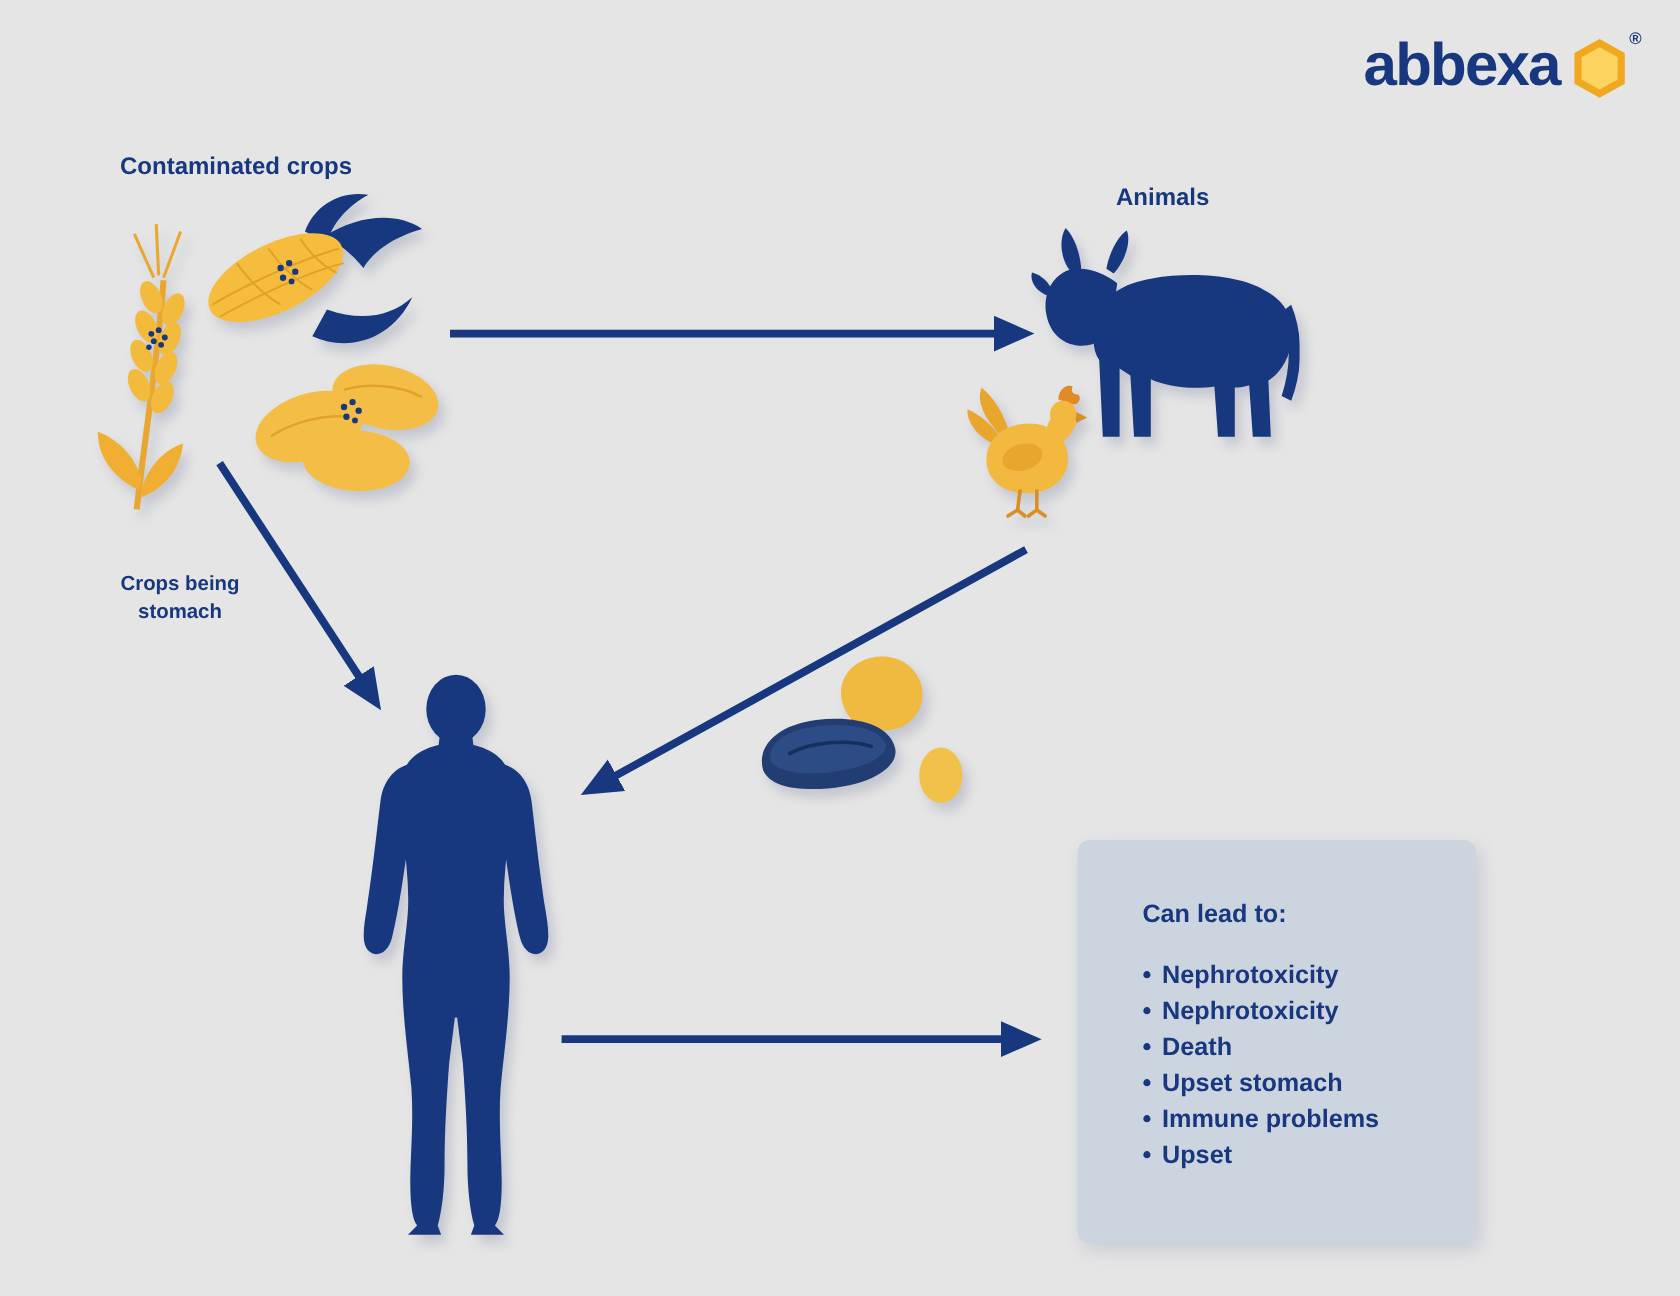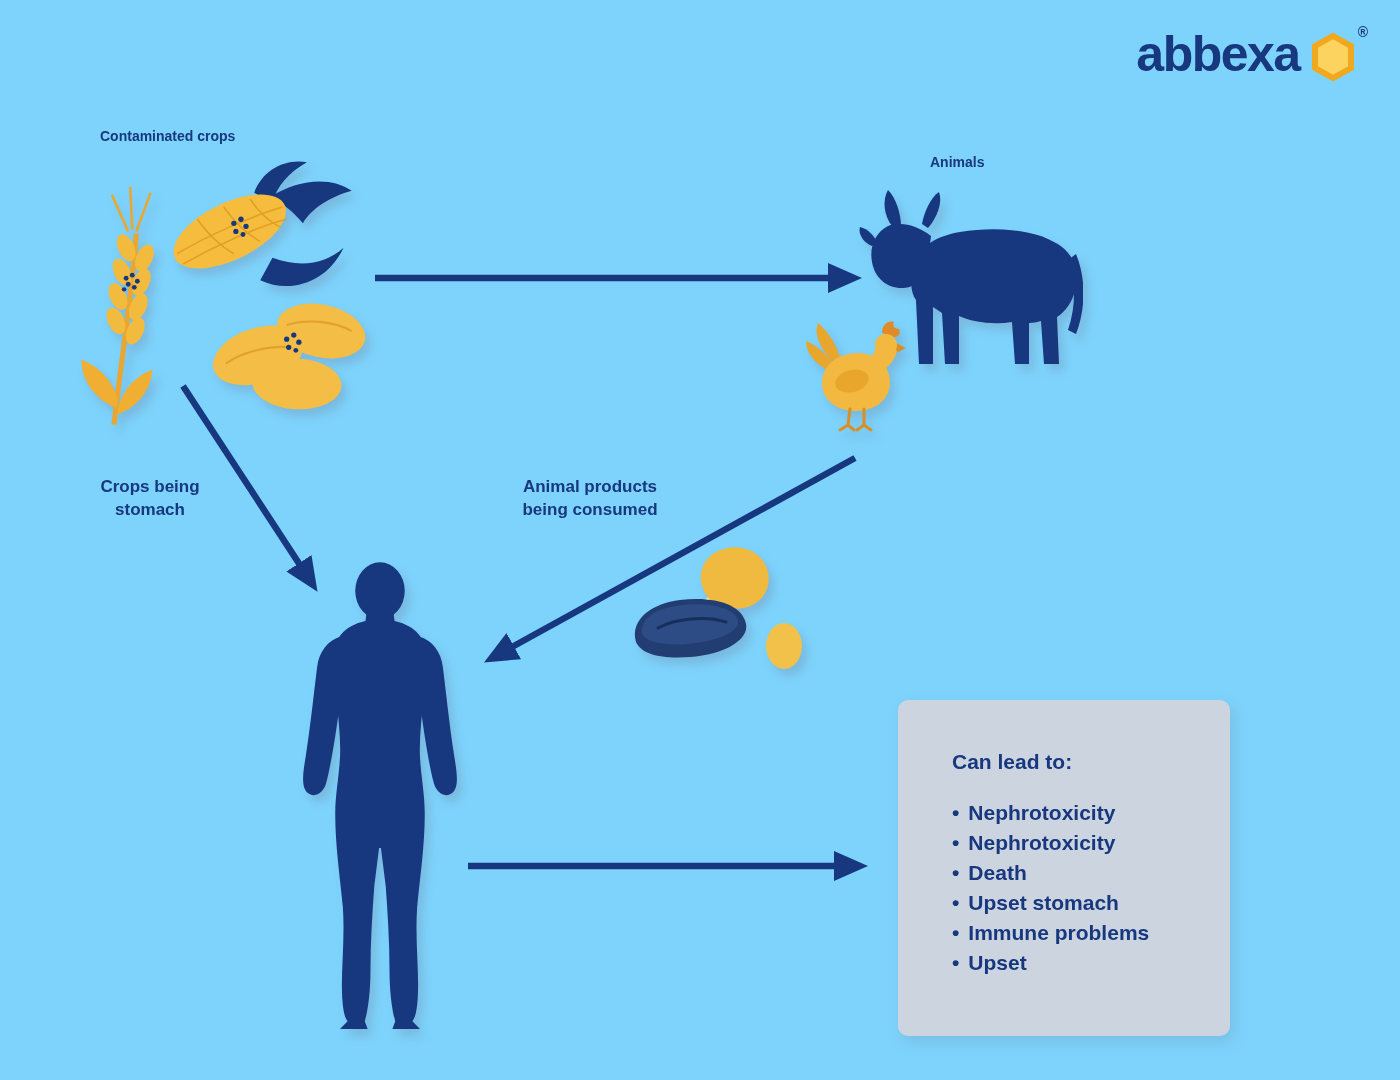--- a/index.html
+++ b/index.html
@@ -1,22 +1,22 @@
 <!DOCTYPE html>
 <html><head>
 <meta charset="utf-8">
 <style>
   html,body{margin:0;padding:0;background:#fff;}
   .canvas{
-    position:relative;width:1400px;height:1080px;background:#7dd3fc;overflow:hidden;
+    position:relative;width:1400px;height:1080px;background:#e5e5e5;overflow:hidden;
     font-family:"Liberation Sans",sans-serif;color:#17377e;
   }
   .abs{position:absolute;}
   .label{position:absolute;font-weight:700;color:#17377e;}
-  .h-label{font-size:14px;}
+  .h-label{font-size:20px;}
   .cap-label{font-size:17px;text-align:center;line-height:1.35;}
   .illus svg{filter:drop-shadow(5px 7px 5px rgba(110,120,150,0.28));}
   
   .logo{position:absolute;top:26px;right:32px;display:flex;align-items:center;}
   .logo-text{font-size:50px;font-weight:700;color:#17377e;letter-spacing:-1.5px;line-height:1;}
   .logo-hex{margin-left:10px;margin-top:6px;}
   .reg{font-size:14px;font-weight:700;color:#17377e;align-self:flex-start;margin-left:2px;margin-top:-2px;}
   
   .effects-box{
     position:absolute;left:898px;top:700px;width:332px;height:336px;
@@ -56,24 +56,20 @@
   </div>
 
   <div class="label h-label" style="left:100px;top:128px;">Contaminated crops</div>
   <div class="label h-label" style="left:930px;top:138px;margin-top:16px;">Animals</div>
 
   <div class="label cap-label" style="left:60px;top:476px;width:180px;">
     <div>Crops being</div>
     <div>stomach</div>
   </div>
 
-  <div class="label cap-label" style="left:470px;top:476px;width:240px;">
-    <div>Animal products</div>
-    <div>being consumed</div>
-  </div>
 
   <div class="abs illus" style="left:55px;top:160px;">
     <svg width="315" height="275" viewBox="0 0 310 270">
 
       <g>
         <path d="M80,72 C76,130 66,190 58,260" stroke="#eaa72f" stroke-width="5" fill="none"></path>
         <path d="M80,70 L94,32 M76,68 L74,26 M72,70 L56,34" stroke="#eaa72f" stroke-width="2.5" fill="none"></path>
         <path d="M60,244 C38,234 26,216 26,196 C46,204 58,220 62,236 Z" fill="#f0ae33"></path>
         <path d="M62,250 C82,242 94,226 96,206 C78,212 66,228 62,244 Z" fill="#f0ae33"></path>
         <g fill="#f3bb3e">

